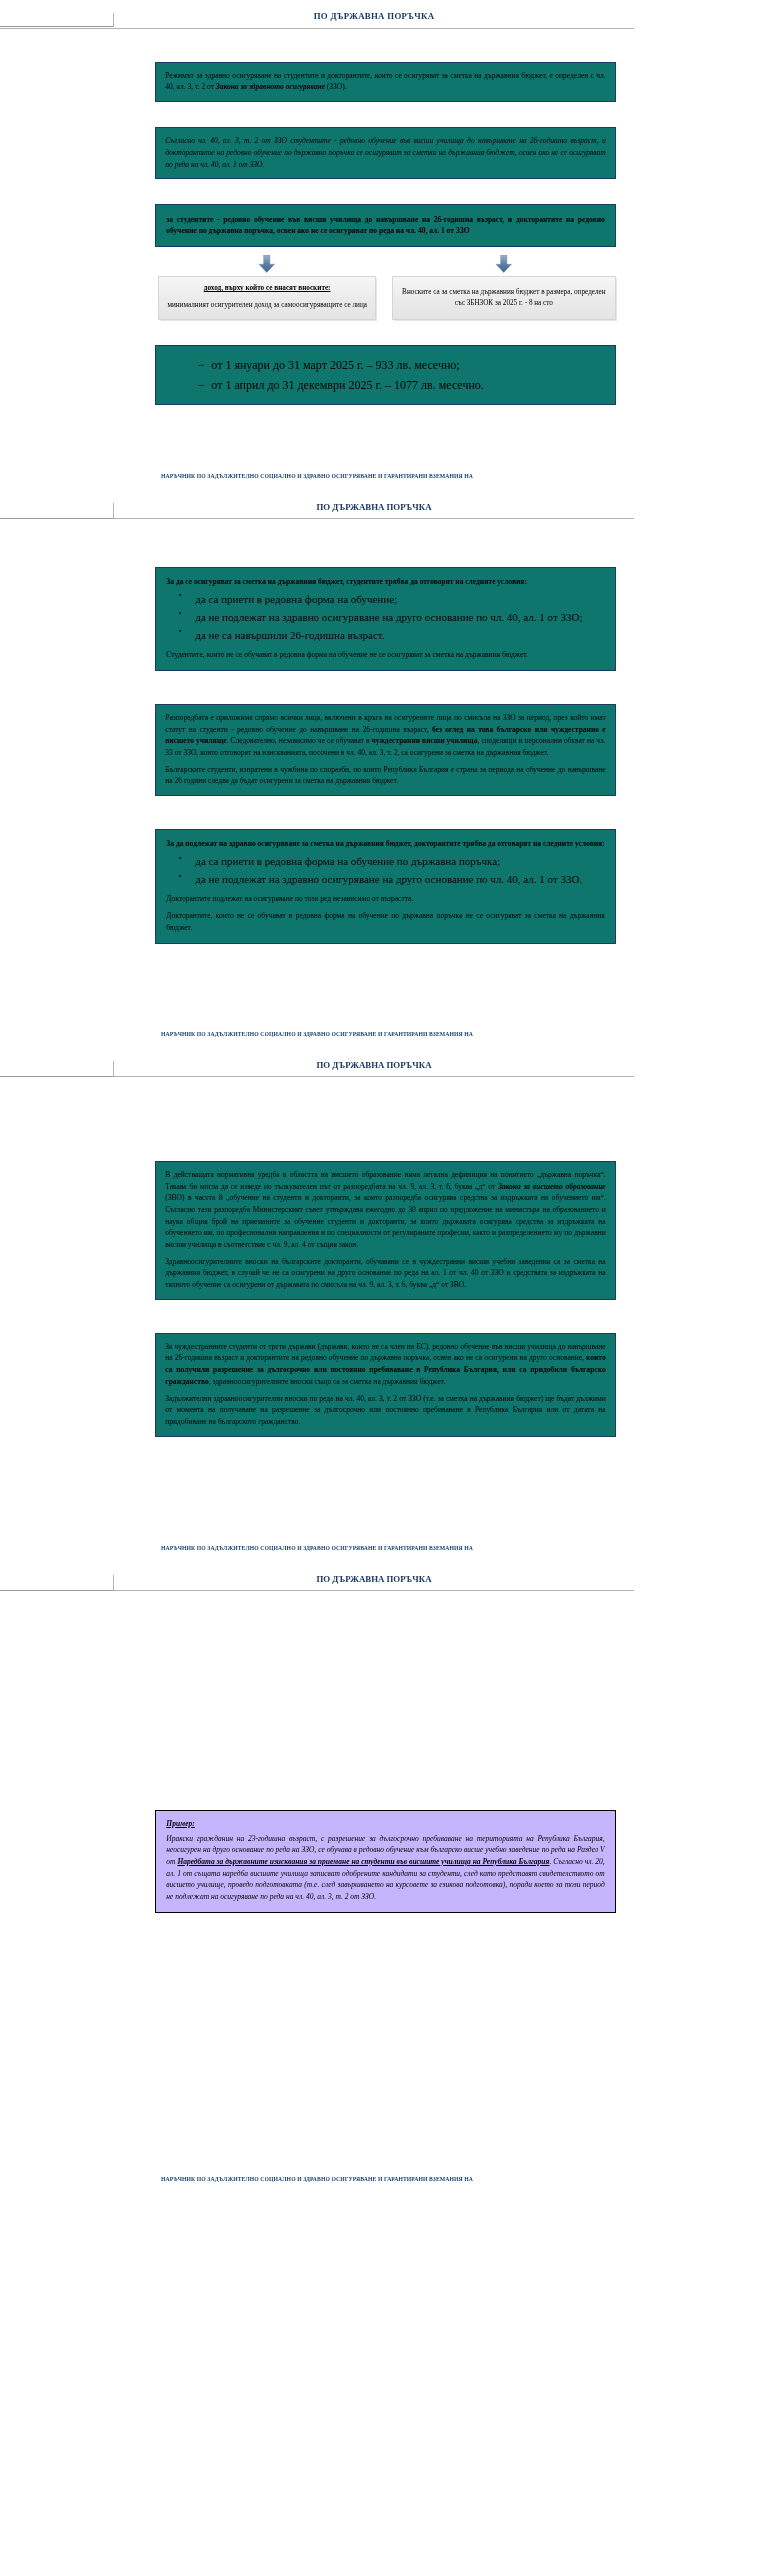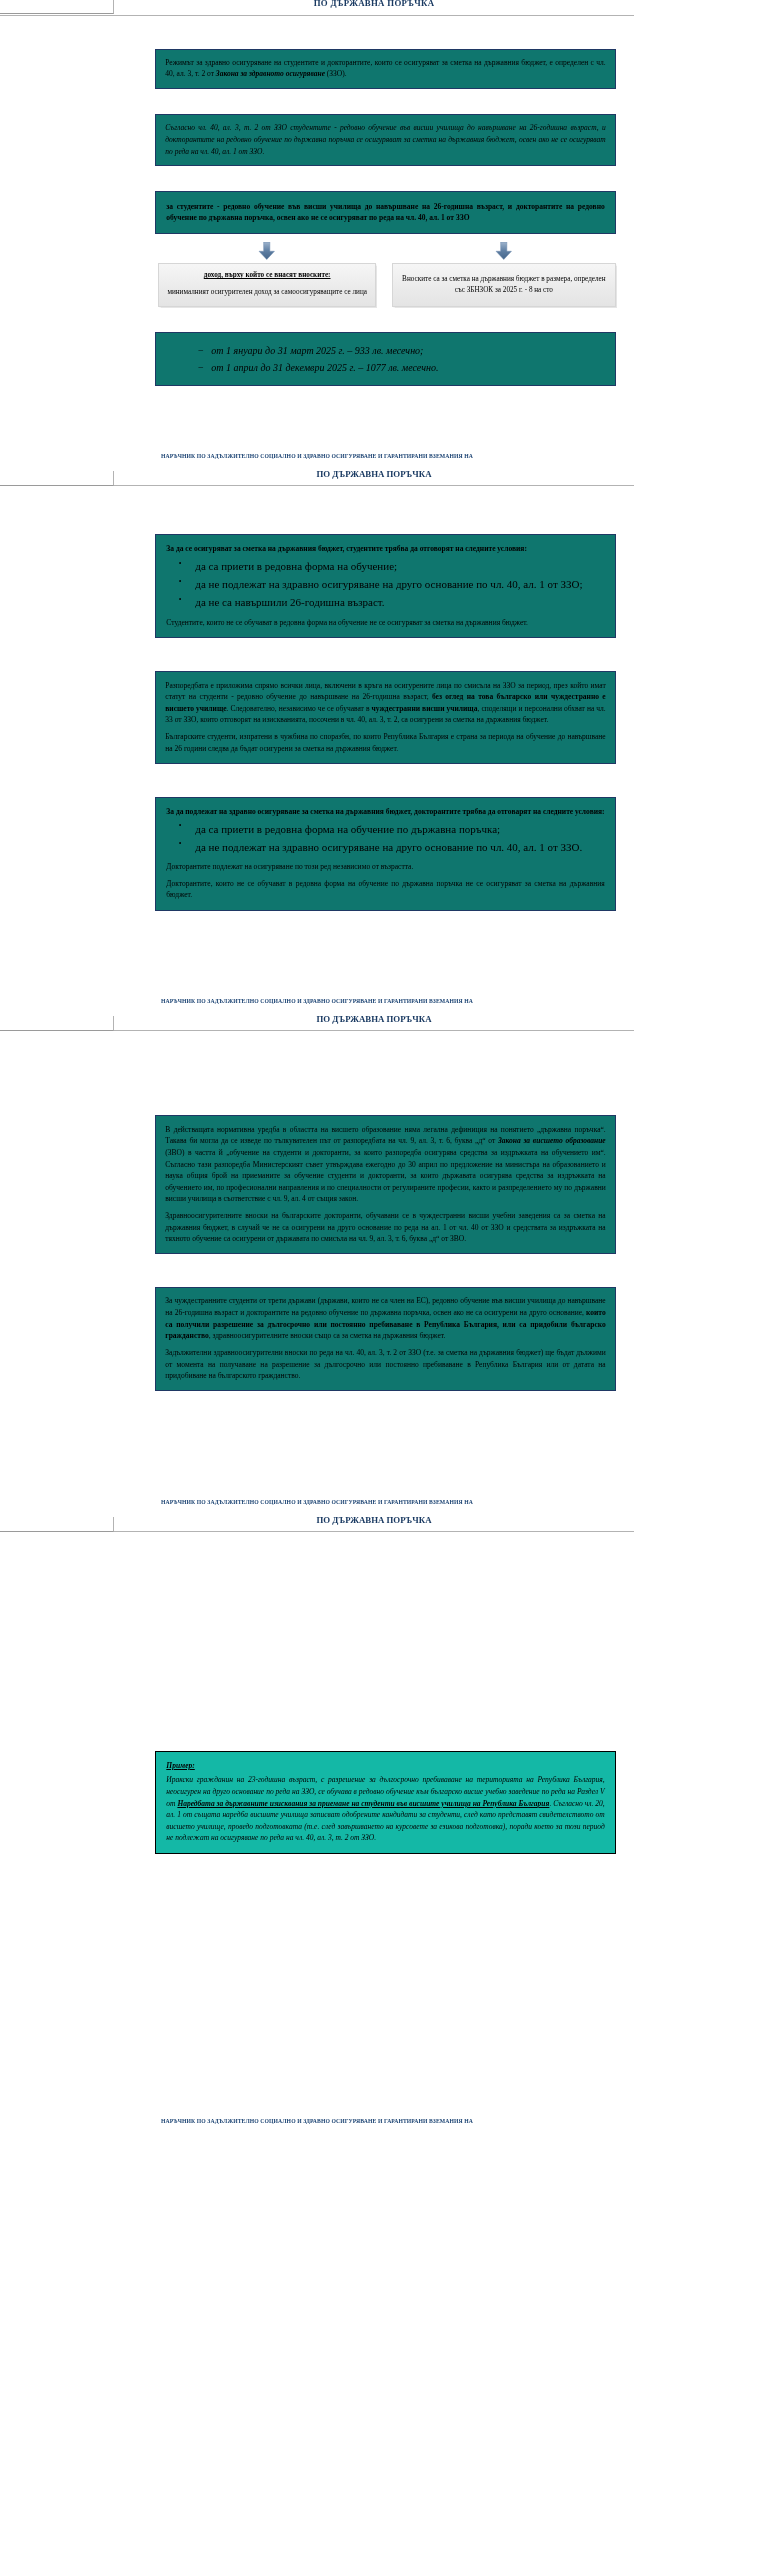--- a/index.html
+++ b/index.html
@@ -13,20 +13,21 @@
     font-family: "Liberation Serif", "DejaVu Serif", serif;
     color: #000000;
     -webkit-font-smoothing: antialiased;
   }
 
   
   .page {
     position: relative;
     width: 634px;
     box-sizing: border-box;
+    margin-top: 13px;
   }
 
   
   .running-head {
     position: relative;
     height: 15.5px;
     border-bottom: 1px solid #b3b3b3;
     box-sizing: border-box;
   }
   .running-head .rule-left {
@@ -109,21 +110,21 @@
     padding: 7.2px 9.3px 8.2px 9.3px;
     box-sizing: border-box;
     margin: 0;
   }
   .box.thick {
     border: 1.5px solid #1f3864;
     padding: 8.2px 10.3px 9.3px 10.3px;
   }
   .box.example {
     border: 0.5px solid #000000;
-    background: #14b8a6;
+    background: #c4b5fd;
     padding: 7.2px 10.3px 9.3px 10.3px;
   }
 
   p.t {
     margin: 0 0 0 0;
     font-size: 7.5px;
     line-height: 1.55;
     text-align: justify;
     text-indent: 0;
   }
@@ -161,23 +162,22 @@
     font-size: 7.7px;
   }
 
   ul.dash {
     margin: 3.1px 0 0 0;
     padding-left: 46px;
     list-style: none;
   }
   ul.dash li {
     position: relative;
-    font-size: 10px;
+    font-size: 12px;
     line-height: 1.6;
-    font-style: italic;
     margin-bottom: 1px;
   }
   ul.dash li::before {
     content: "\2212";
     position: absolute;
     left: -13.4px;
     top: 0;
     font-style: normal;
   }
 

